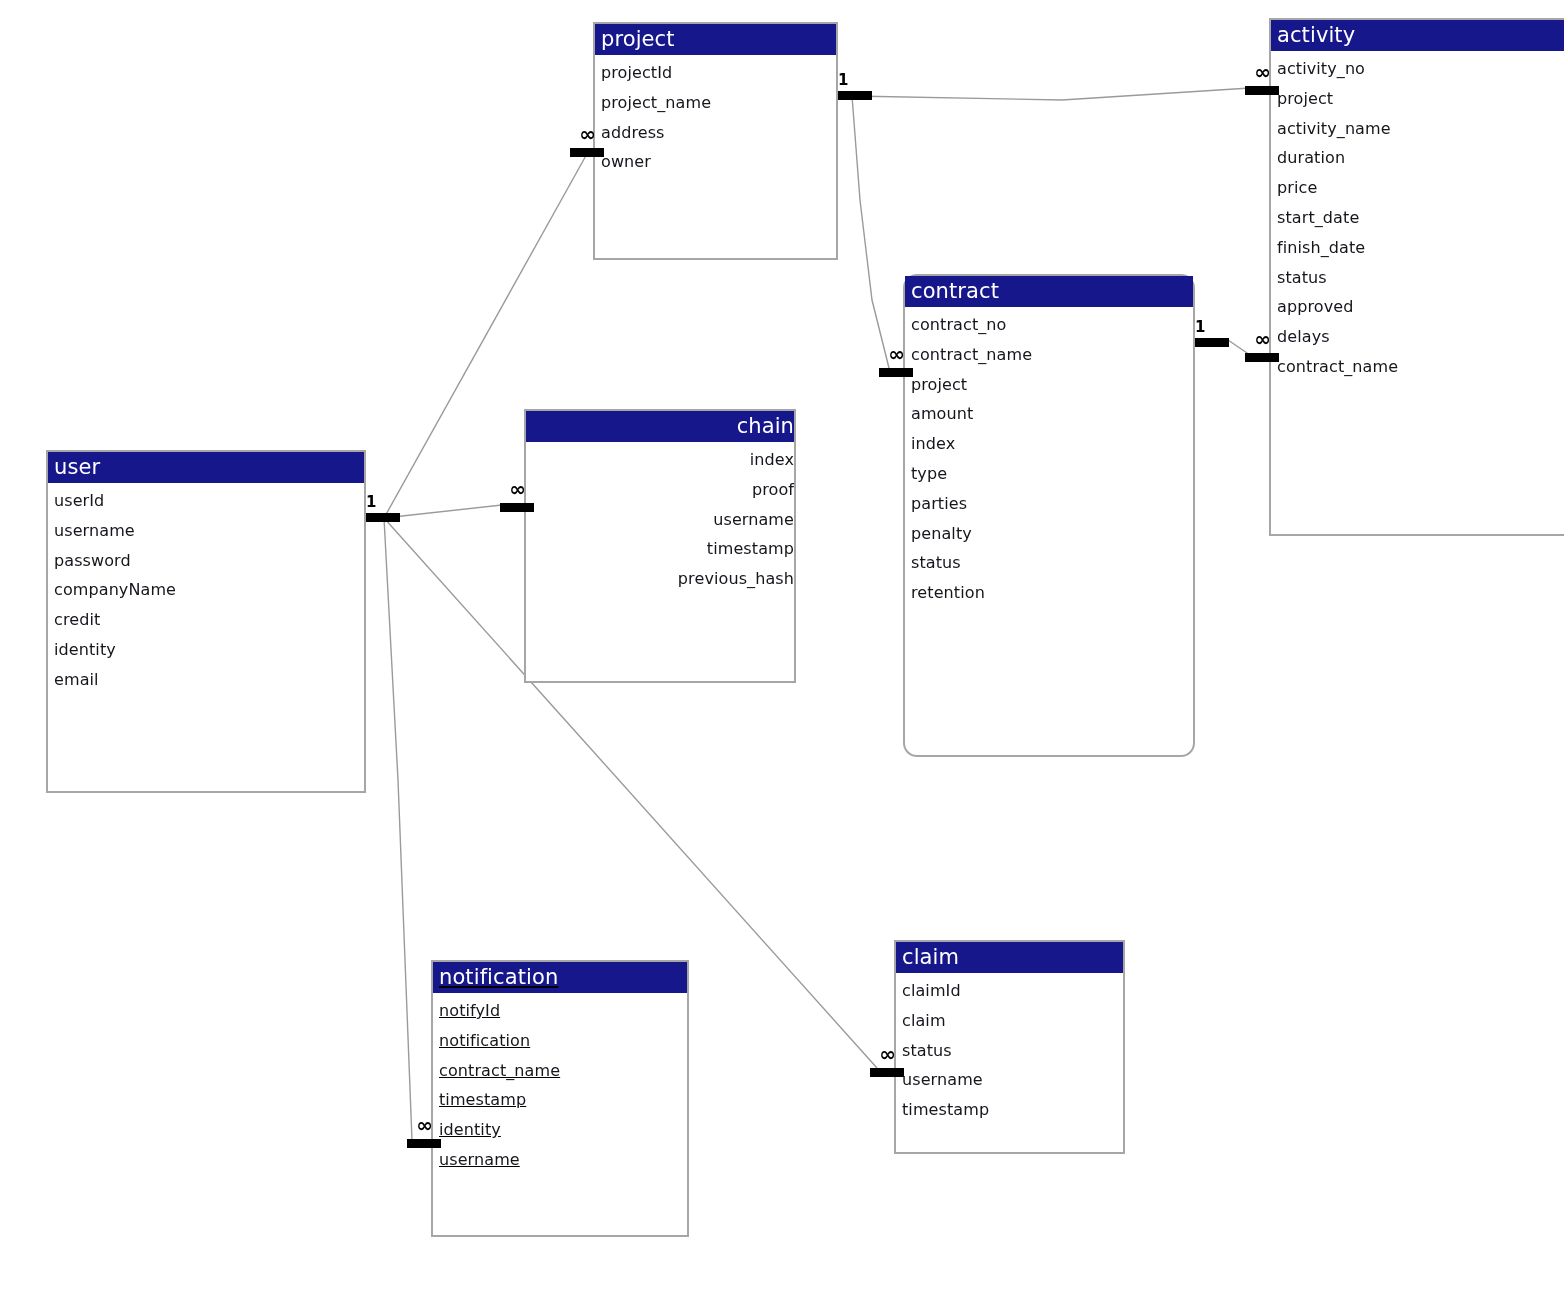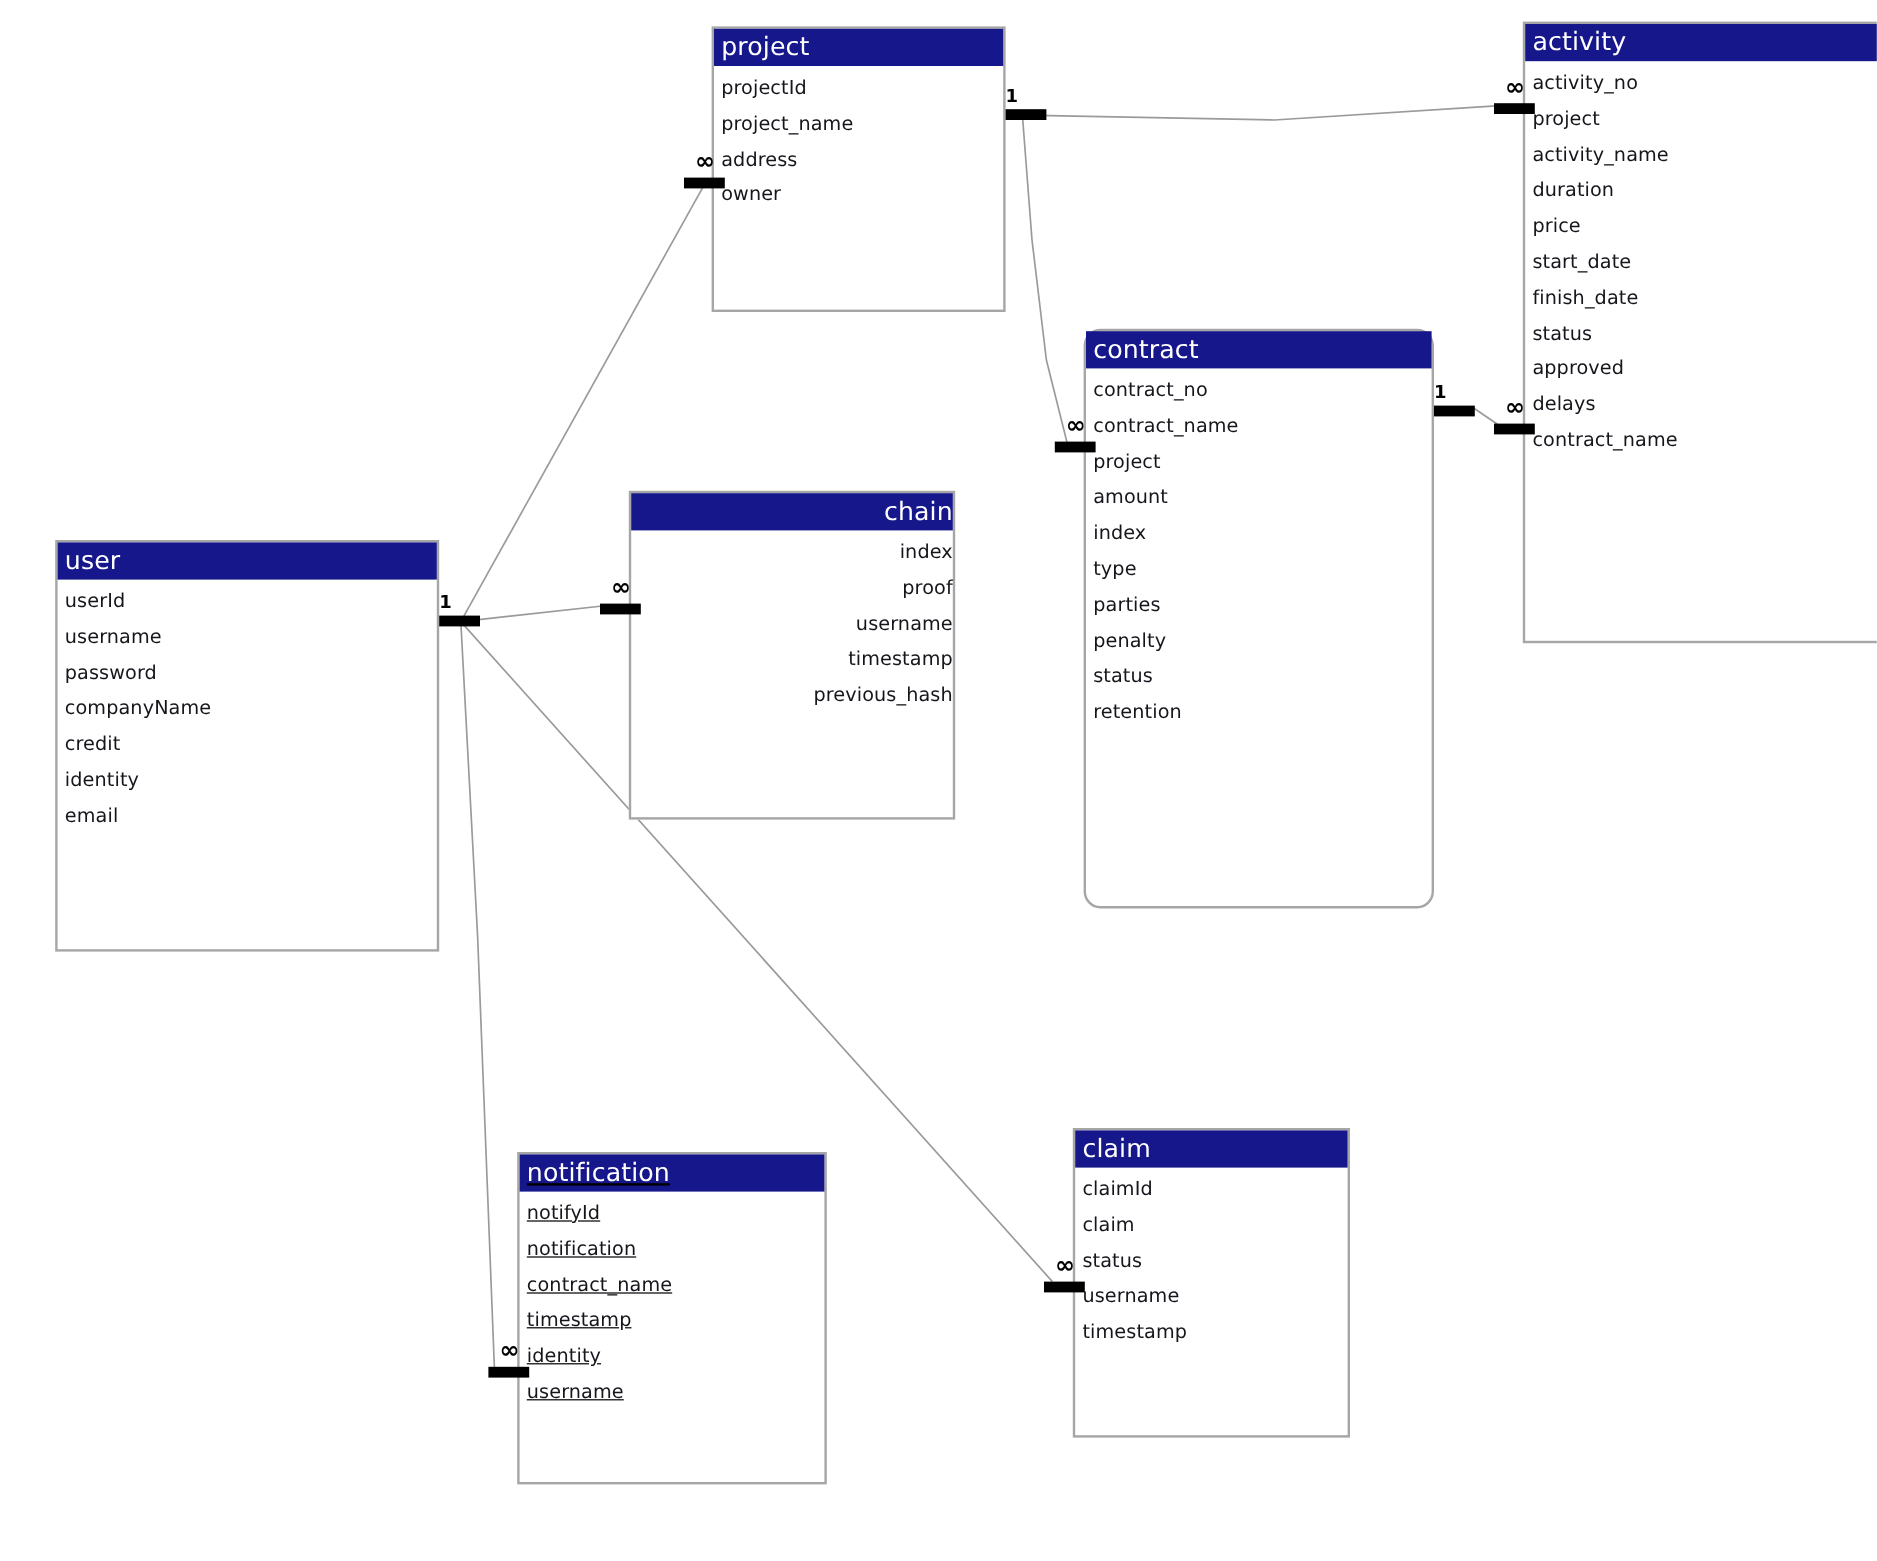--- a/index.html
+++ b/index.html
@@ -216,21 +216,21 @@
       <div class="attr">timestamp</div>
       <div class="attr">identity</div>
       <div class="attr">username</div>
     </div>
   </div>
   <div class="card many" style="left:375px; top:1126px; width:34px;">
     <div class="lbl">∞</div>
     <div class="bar"></div>
   </div>
 
-  <div class="entity" style="left:862px; top:940px; width:231px; height:258px;">
+  <div class="entity" style="left:862px; top:940px; width:231px; height:214px;">
     <div class="entity-header">claim</div>
     <div class="entity-body">
       <div class="attr">claimId</div>
       <div class="attr">claim</div>
       <div class="attr">status</div>
       <div class="attr">username</div>
       <div class="attr">timestamp</div>
     </div>
   </div>
   <div class="card many" style="left:838px; top:1055px; width:34px;">

